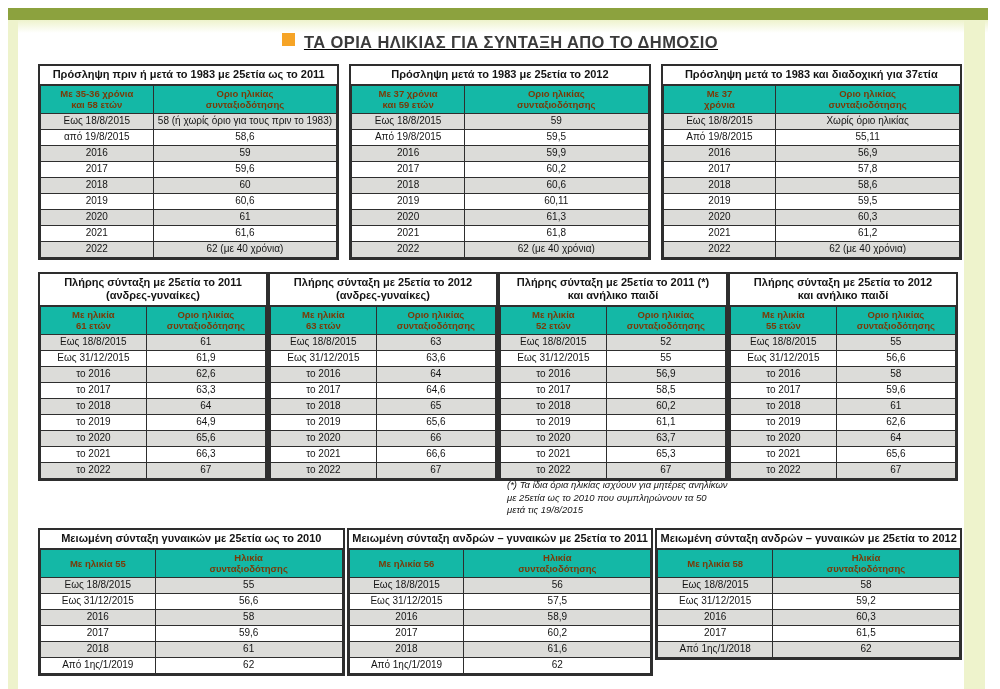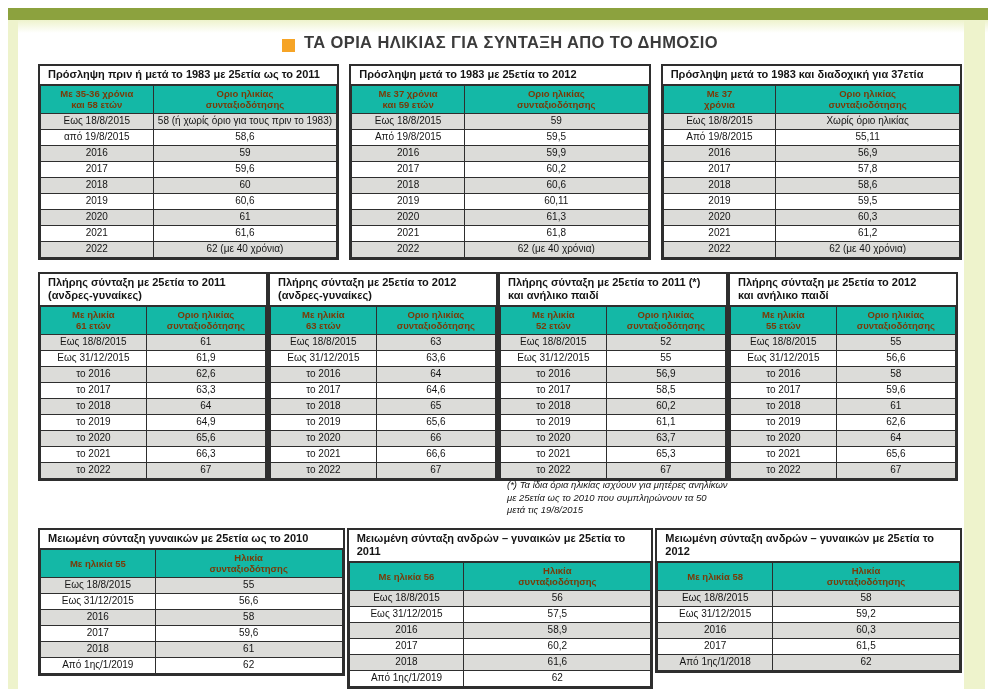--- a/index.html
+++ b/index.html
@@ -10,34 +10,34 @@
     font-family:"Liberation Sans","DejaVu Sans",sans-serif;
   }
   .top-bar { position:absolute; left:8px; top:8px; width:980px; height:12px; background:#8CA23E; }
   .top-fade { position:absolute; left:8px; top:20px; width:980px; height:13px;
     background:linear-gradient(to bottom,#EEF3CC, rgba(255,255,255,0)); }
   .left-strip { position:absolute; left:8px; top:20px; width:10px; height:669px; background:#EEF3CC; }
   .right-strip { position:absolute; left:964px; top:20px; width:21px; height:669px; background:#EEF3CC; }
 
   .title-row {
     position:absolute; left:0; top:33px; width:100%;
-    display:flex; align-items:flex-end; justify-content:center; gap:9px;
+    display:flex; align-items:flex-start; justify-content:center; gap:9px;text-decoration:underline;
   }
   .title-bullet { width:13px; height:13px; background:#F6A426; display:inline-block; }
   .main-title { font-size:16.5px; font-weight:700; color:#3B3B3B; letter-spacing:0.4px; }
 
   .table-row-group { position:absolute; display:flex; }
   #group1 { left:38px; top:64px;  width:924px; gap:10px; }
   #group2 { left:38px; top:272px; width:920px; }
   #group3 { left:38px; top:528px; width:924px; gap:2px; }
 
   .ptable { flex:1; border:2px solid #2E2E2E; background:#ffffff; align-self:flex-start; }
   .ptable-title {
     font-weight:700; font-size:11px; line-height:1.18; color:#141414;
-    text-align:left; padding:2px 8px 3px; border-bottom:1px solid #2E2E2E;
+    text-align:center; padding:2px 2px 3px; border-bottom:1px solid #2E2E2E;
     white-space:pre-line;
   }
   .ptable table { width:100%; border-collapse:collapse; table-layout:fixed; }
   .ptable th {
     background:#14b8a6; color:#7A3A08; font-size:9.5px; font-weight:700;
     line-height:1.18; padding:2px 1px; border:1px solid #2E2E2E;
     text-align:center; white-space:pre-line; height:28px;
   }
   .ptable td {
     font-size:10px; color:#141414; line-height:1.2; padding:1.5px 2px;

